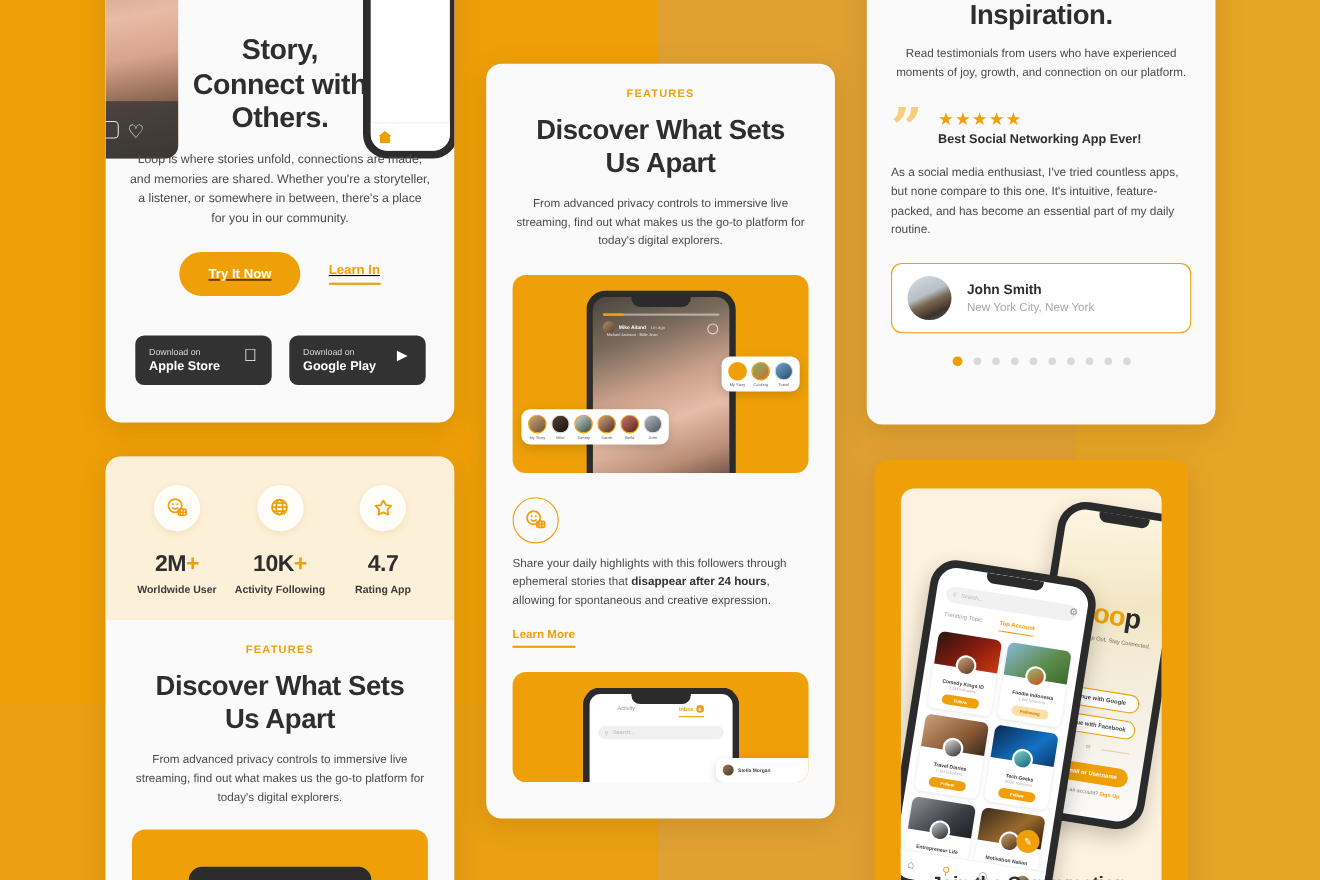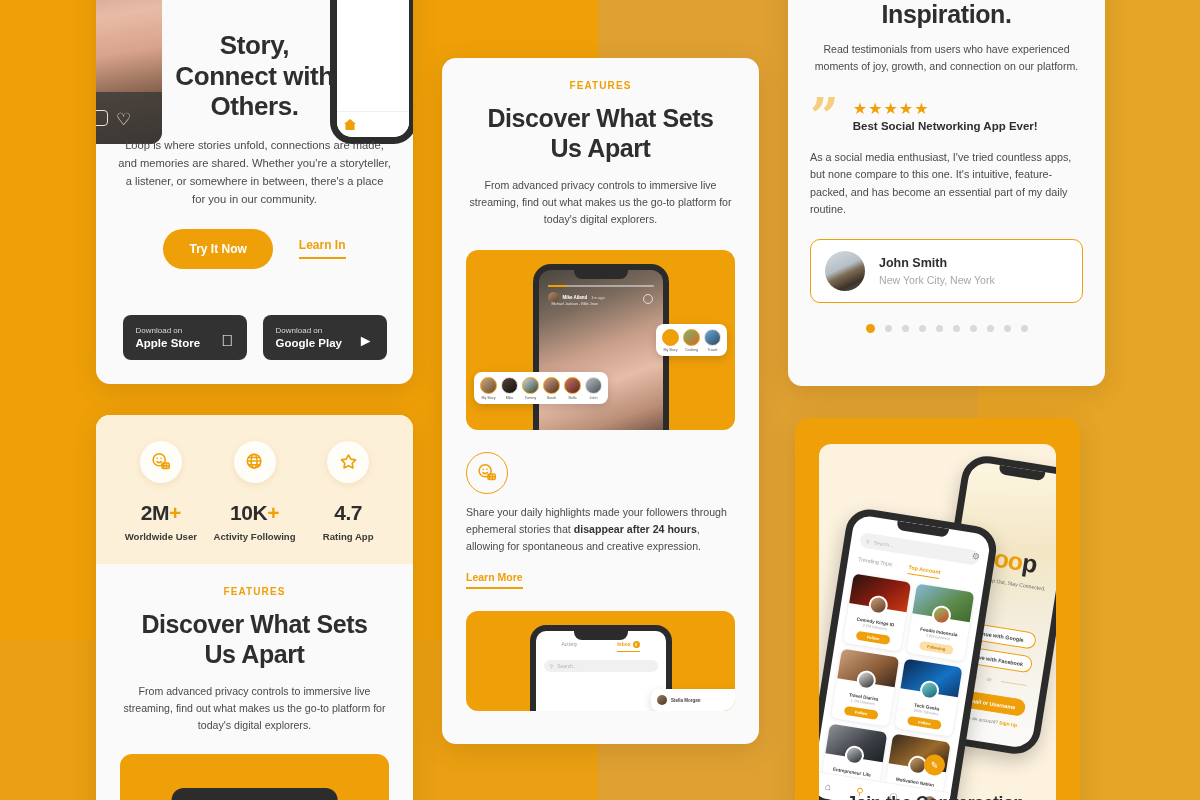--- a/index.html
+++ b/index.html
@@ -46,31 +46,31 @@
   .hero-feed {
     position: absolute; right: -3px; top: -120px; width: 86px; height: 382px;
     background: #ffffff; border: 7px solid #2c2c2c; border-radius: 22px; overflow: hidden;
   }
   .feed-nav { position:absolute; bottom:0; left:0; right:0; height:26px; background:#fff; border-top:1px solid #f0f0f0; display:flex; align-items:center; padding-left:7px; }
   .home-ico { width:12px; height:11px; background:#EFA008; clip-path: polygon(50% 0, 100% 45%, 88% 45%, 88% 100%, 12% 100%, 12% 45%, 0 45%); }
 
   .hero-copy { padding: 0 22px; text-align: center; margin-top: -112px; position:relative; z-index:3; }
   .hero-title { font-size: 26px; font-weight: 800; color: #2e2e2e; line-height: 1.18; letter-spacing:-.4px; }
   .hero-sub { margin-top: 14px; font-size: 11.2px; line-height: 1.62; color: #4a4a4a; }
-  .hero-cta { margin-top: 20px; display: flex; align-items: center; justify-content: center; gap: 26px; }
+  .hero-cta { margin-top: 20px; display: flex; align-items: center; justify-content: center; gap: 26px; text-decoration: underline; }
   .btn-primary {
     background: #EFA008; color: #fff; font-weight: 700; font-size: 12px;
     border: none; border-radius: 999px; padding: 13px 26px; cursor: pointer;
   }
   .link-signin { color: #EFA008; font-weight: 700; font-size: 12px; text-decoration: none;
     border-bottom: 2px solid #EFA008; padding-bottom: 5px; }
   .store-row { display:flex; gap: 16px; justify-content:center; margin-top: 36px; padding: 0 20px 24px; }
   .store-btn {
     background: #323232; border-radius: 8px; padding: 11px 13px; display:flex;
-    align-items:flex-end; justify-content:space-between; gap:12px; min-width: 124px; cursor:pointer;margin-top:10px;
+    align-items:flex-start; justify-content:space-between; gap:12px; min-width: 124px; cursor:pointer;
   }
   .store-small { color:#d8d8d8; font-size: 8px; }
   .store-big { color:#fff; font-size: 11.5px; font-weight: 700; margin-top:2px; }
   .glyph { color:#fff; font-size: 16px; line-height:1; }
 
   
   #card-stats { left: 96px; top: 415px; width: 317px; height: 420px; }
   .stats-band { background: #FDF0D8; padding: 26px 18px 22px; display:flex; }
   .stat { flex: 1; text-align: center; }
   .stat-ico-wrap {
@@ -396,21 +396,21 @@
       <svg width="22" height="22" viewBox="0 0 24 24" fill="none" stroke="#EFA008" stroke-width="1.7">
         <circle cx="10" cy="9.5" r="6.6"></circle>
           <circle cx="8" cy="8" r=".9" fill="#EFA008" stroke="none"></circle>
           <circle cx="12" cy="8" r=".9" fill="#EFA008" stroke="none"></circle>
         <path d="M7.6 11.6c1.4 1.3 3.4 1.3 4.8 0" stroke-linecap="round"></path>
         <rect x="13" y="13" width="8" height="6" rx="1.6"></rect>
           <path d="M15 13v6M18 13v6M13 16h8"></path>
       </svg>
     </div>
     <p class="cf-p">
-      <span>Share your daily highlights made your followers through ephemeral stories that </span><b>disappear after 24 hours</b><span>, allowing for spontaneous and creative expression.</span>
+      <span>Share your daily highlights with this followers through ephemeral stories that </span><b>disappear after 24 hours</b><span>, allowing for spontaneous and creative expression.</span>
     </p>
     <a class="learn" href="#">Learn More</a>
   </div>
 
   <div class="cf-hero2">
     <div class="cf-phone2">
       <div class="cf-notch"></div>
       <div class="p2-tabs">
         <span>Activity</span>
         <span class="act">

